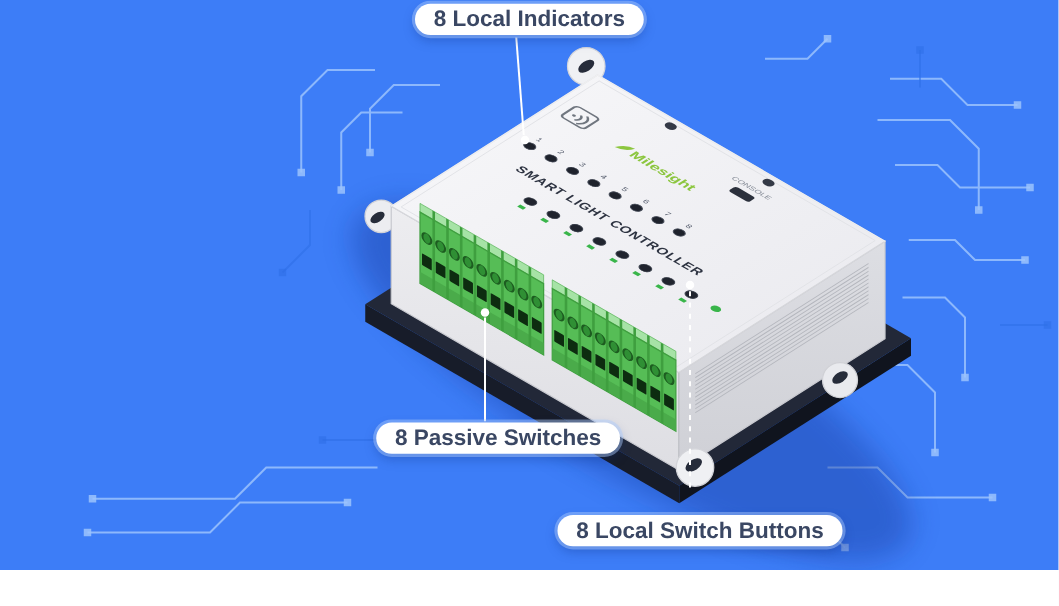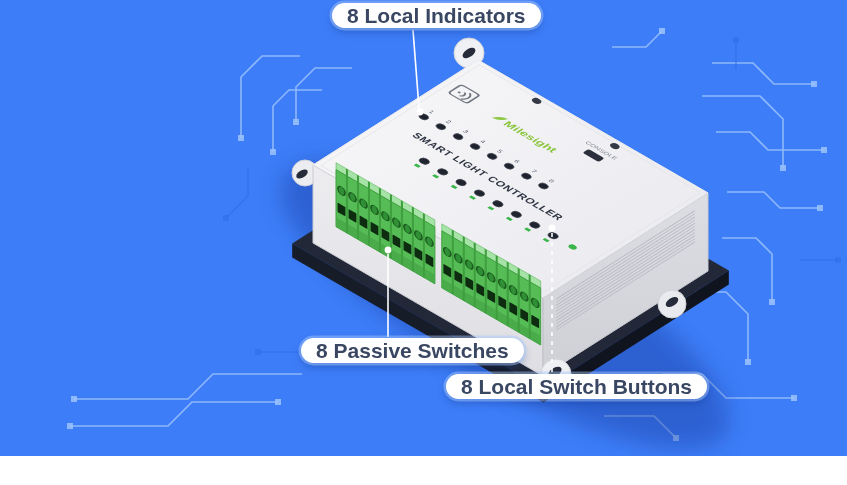--- a/index.html
+++ b/index.html
@@ -2,25 +2,25 @@
 <html><head>
 <meta charset="utf-8">
 <style>
   html,body{margin:0;padding:0;background:#ffffff;}
   .stage{position:relative;width:847px;height:485px;overflow:hidden;background:#ffffff;
          font-family:"Liberation Sans",sans-serif;}
   .backdrop{position:absolute;left:0;top:0;width:847px;height:456px;background:#3D7DF7;}
   svg.layer{position:absolute;left:0;top:0;pointer-events:none;}
   .pill{position:absolute;height:25px;padding:0 15px;background:#ffffff;border-radius:13px;
         display:flex;align-items:center;justify-content:center;white-space:nowrap;
-        font-weight:600;font-size:21px;color:#3A4763;
+        font-weight:600;font-size:18px;color:#3A4763;
         box-shadow:0 0 0 2.5px rgba(173,205,255,.45),0 4px 9px rgba(12,45,130,.35);}
   .pill-indicators{left:332px;top:3px;}
   .pill-passive{left:301px;top:338px;text-align:right;}
-  .pill-buttons{left:446px;top:374px;}
+  .pill-buttons{left:446px;top:412px;}
   .caption-strip{position:absolute;left:0;top:456px;width:847px;height:29px;background:#ffffff;}
 </style>
 </head>
 <body>
 
 <div class="stage">
   <div class="backdrop"></div>
 
   <svg class="layer" width="847" height="485" viewBox="0 0 847 485">
     <g fill="none" stroke="#9CC3FD" stroke-width="1.6" opacity="0.85">

